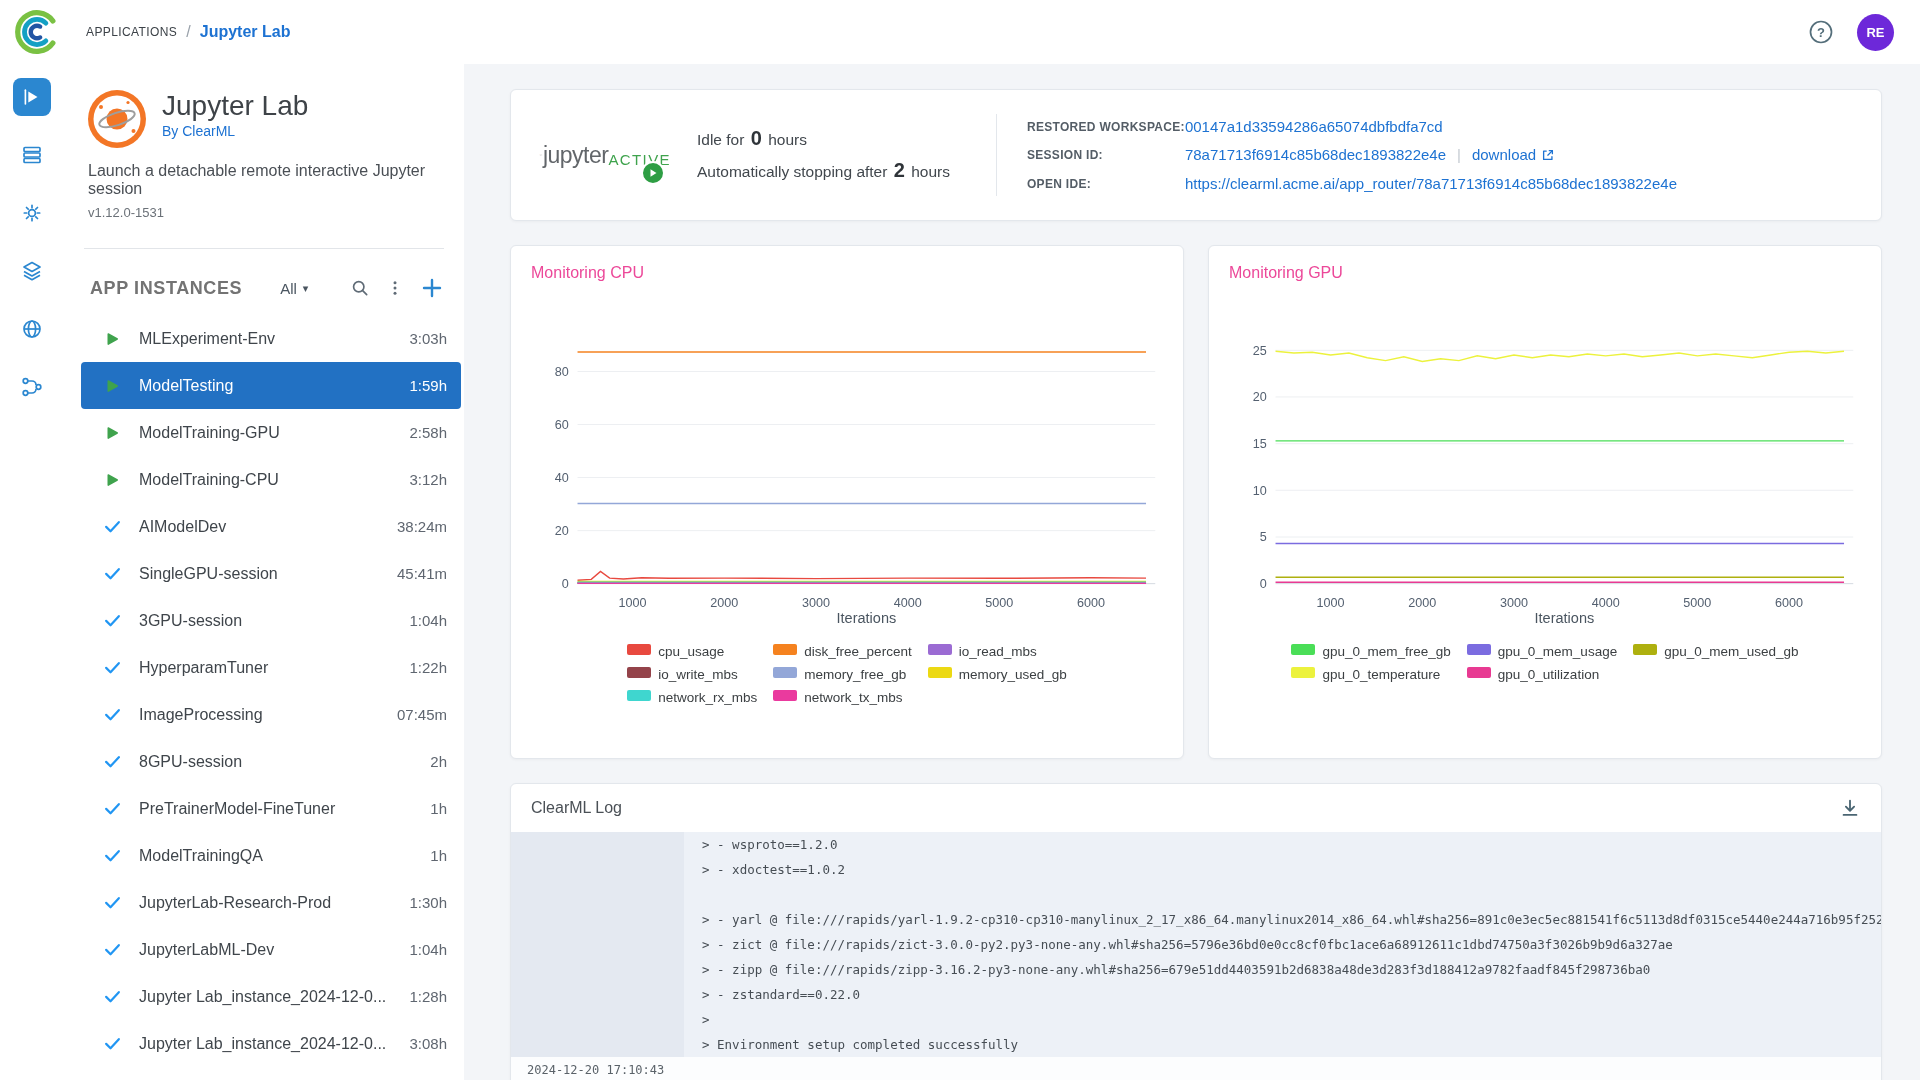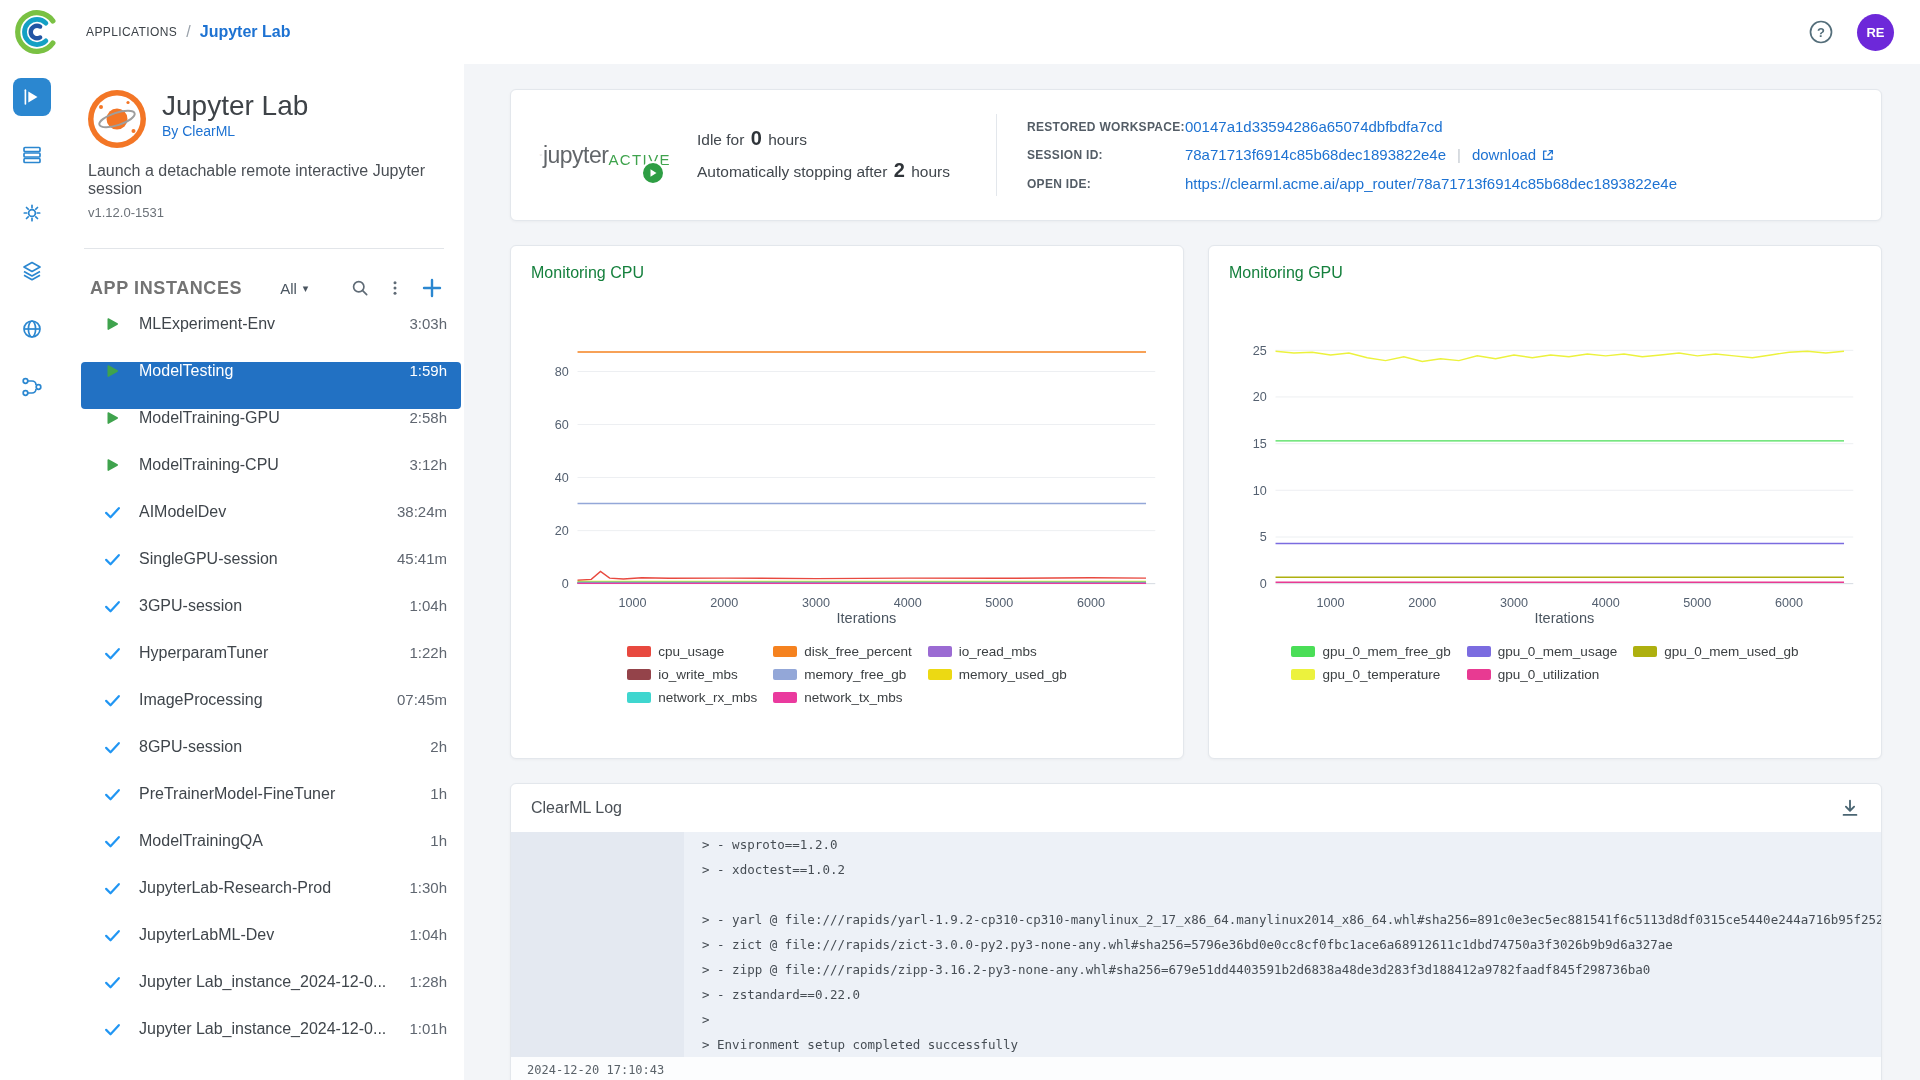--- a/index.html
+++ b/index.html
@@ -38,21 +38,21 @@
   .sidebar-divider{margin:28px 20px 0;border:none;border-top:1px solid #e2e5e9}
 
   .instances-head{margin:22px 20px 0 26px;display:flex;align-items:center;height:34px}
   .instances-title{font-size:18px;font-weight:bold;color:#737373;letter-spacing:.6px}
   .filter{margin-left:38px;display:flex;align-items:center;gap:6px;font-size:15px;color:#4a5560;cursor:pointer}
   .caret{font-size:11px;color:#4a5560}
   .head-icons{margin-left:auto;display:flex;align-items:center;gap:16px}
   .icon-btn{display:flex;align-items:center;justify-content:center;cursor:pointer}
 
   .inst-list{margin-top:10px;display:flex;flex-direction:column;overflow:hidden}
-  .inst-row{height:47px;flex:none;display:flex;align-items:flex-start;margin:0 3px 0 17px;
+  .inst-row{height:47px;flex:none;display:flex;align-items:center;margin:0 3px 0 17px;
     padding:0 14px 0 22px;border-radius:4px;cursor:pointer}
   .inst-icon{width:20px;flex:none;margin-right:16px;display:flex;align-items:center}
   .inst-name{font-size:16px;color:#3f454b;flex:1;white-space:nowrap;overflow:hidden;text-overflow:ellipsis}
   .inst-time{font-size:15px;color:#5f6670;margin-left:10px;flex:none}
   .inst-row.selected{background:#2271c3}
   .inst-row.selected .inst-name,.inst-row.selected .inst-time{color:#fff;font-weight:500}
 
   
   .main{flex:1;background:#f3f5f8;padding:25px 38px 0 46px;overflow:hidden}
   .card{background:#fff;border:1px solid #e3e7ec;border-radius:6px;box-shadow:0 1px 3px rgba(0,0,0,.04)}
@@ -69,25 +69,25 @@
   .status-divider{align-self:stretch;margin:12px 30px 12px 46px;border-left:1px solid #e3e7ec}
   .info-grid{flex:1;display:grid;grid-template-columns:158px 1fr;row-gap:11px;align-items:start}
   .info-label{font-size:12px;font-weight:bold;color:#545d66;letter-spacing:.3px;line-height:1.3;padding-top:2px}
   .info-value{font-size:15px;color:#1d72d2;display:flex;align-items:center;white-space:nowrap}
   .sep{color:#c4cad1;margin:0 11px}
   .ext-icon{margin-left:5px;display:inline-flex}
 
   
   .charts-row{display:flex;gap:24px;margin-top:24px}
   .chart-card{flex:1;height:514px;padding:18px 20px 0;overflow:hidden}
-  .chart-title{font-size:16px;color:#15803d}
+  .chart-title{font-size:16px;color:#ec4899}
   .chart-svg{display:block;width:100%;margin-top:38px}
   .legend{display:grid;grid-template-columns:repeat(3,auto);justify-content:center;
     column-gap:16px;row-gap:8px;margin-top:18px}
-  .legend-item{display:flex;align-items:center;gap:7px;cursor:pointer}
+  .legend-item{display:flex;align-items:flex-start;gap:7px;cursor:pointer}
   .legend-swatch{width:24px;height:11px;border-radius:2px;flex:none}
   .legend-label{font-size:13.5px;color:#3c4043}
 
   
   .console-card{margin-top:24px;height:320px;overflow:hidden;padding:0}
   .console-head{display:flex;align-items:center;justify-content:space-between;padding:13px 20px}
   .console-title{font-size:16px;color:#4a5056}
   .console-body{background:#edf1f7;height:100%}
   .console-row{display:flex;height:25px;align-items:center;
     font-family:"DejaVu Sans Mono",monospace;font-size:12.5px;color:#464d54;white-space:nowrap}
@@ -381,21 +381,21 @@
     <span class="inst-time">1:28h</span>
   </div>
 
   <div class="inst-row">
     <span class="inst-icon">
             <svg width="19" height="19" viewBox="0 0 24 24">
               <path d="M4 12.5 L9.5 18 L20 6.5" fill="none" stroke="#2196f3" stroke-width="2.8" stroke-linecap="round" stroke-linejoin="round"></path>
             </svg>
           </span>
     <span class="inst-name">Jupyter Lab_instance_2024-12-0...</span>
-    <span class="inst-time">1:01h</span>
+    <span class="inst-time">3:08h</span>
   </div>
 </div>
   </aside>
 
   <main class="main">
 
     <section class="card status-card">
       <div class="status-left">
         <svg width="58" height="24" viewBox="0 0 58 24">
           <ellipse cx="29" cy="12" rx="17" ry="5.5" fill="none" stroke="#989898" stroke-width="1.6" transform="rotate(-14 29 12)"></ellipse>

